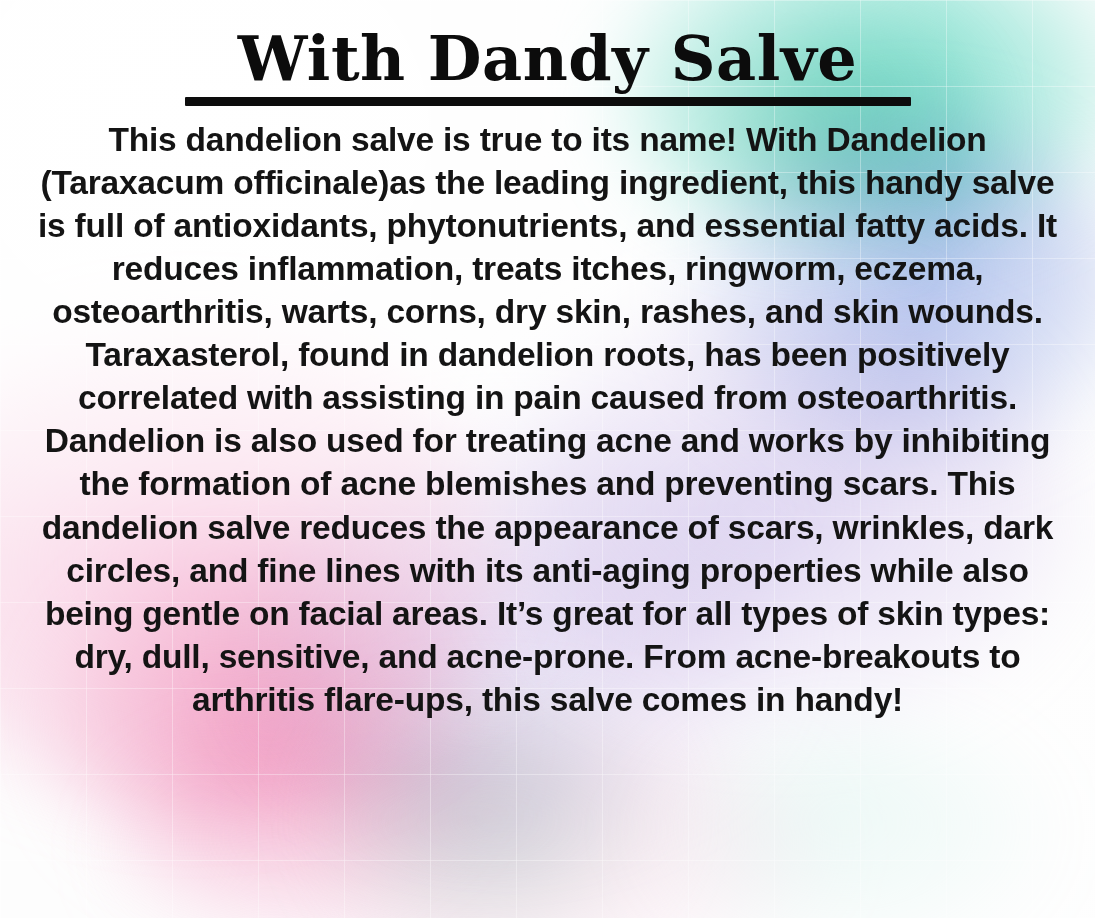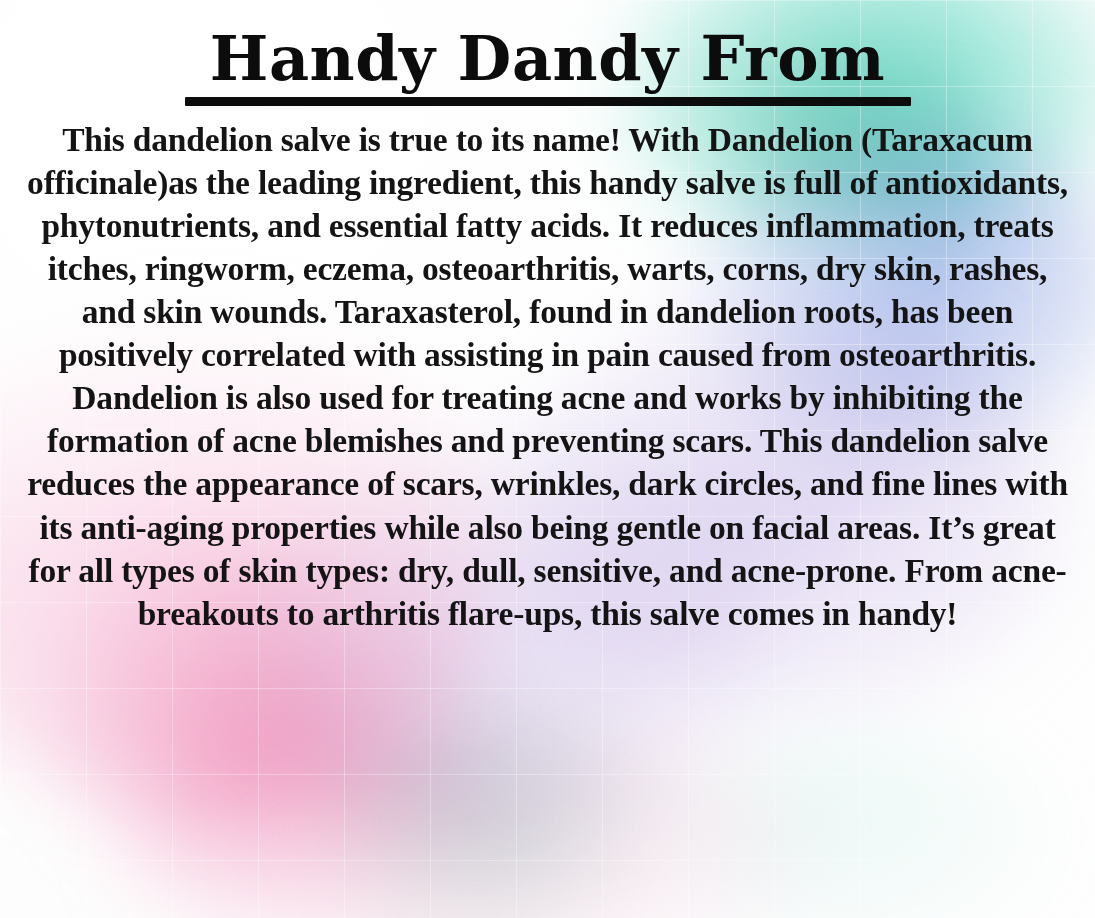--- a/index.html
+++ b/index.html
@@ -125,21 +125,21 @@
 
   .title-rule {
     width: 726px;
     height: 9px;
     background: #0c0c0c;
     margin: 6px auto 12px auto;
     border-radius: 1px;
   }
 
   .body-text {
-    font-family: Liberation Serif, serif;
+    font-family: Liberation Sans, sans-serif;
     font-size: 33.5px;
     font-weight: 700;
     line-height: 1.285;
     letter-spacing: -0.2px;
     color: #141414;
     margin: 0 auto;
     width: 1046px;
     text-align: center;
     text-rendering: optimizeLegibility;
   }
@@ -158,18 +158,18 @@
     <div class="blob blob-pink"></div>
     <div class="blob blob-pink2"></div>
     <div class="blob blob-mint"></div>
     <div class="blob blob-pinkbottom"></div>
     <div class="blob blob-tealbottom"></div>
     <div class="grid-overlay"></div>
     <div class="paper-wash"></div>
   </div>
 
   <div class="content">
-    <h1 class="title">Handy Dandy From</h1>
+    <h1 class="title">With Dandy Salve</h1>
     <div class="title-rule"></div>
     <p class="body-text">This dandelion salve is true to its name! With Dandelion (Taraxacum officinale)as the leading ingredient, this handy salve is full of antioxidants, phytonutrients, and essential fatty acids. It reduces inflammation, treats itches, ringworm, eczema, osteoarthritis, warts, corns, dry skin, rashes, and skin wounds. Taraxasterol, found in dandelion roots, has been positively correlated with assisting in pain caused from osteoarthritis. Dandelion is also used for treating acne and works by inhibiting the formation of acne blemishes and preventing scars. This dandelion salve reduces the appearance of scars, wrinkles, dark circles, and fine lines with its anti-aging properties while also being gentle on facial areas. It’s great for all types of skin types: dry, dull, sensitive, and acne-prone. From acne-breakouts to arthritis flare-ups, this salve comes in handy!</p>
   </div>
 
 </div>
 
 </body></html>

